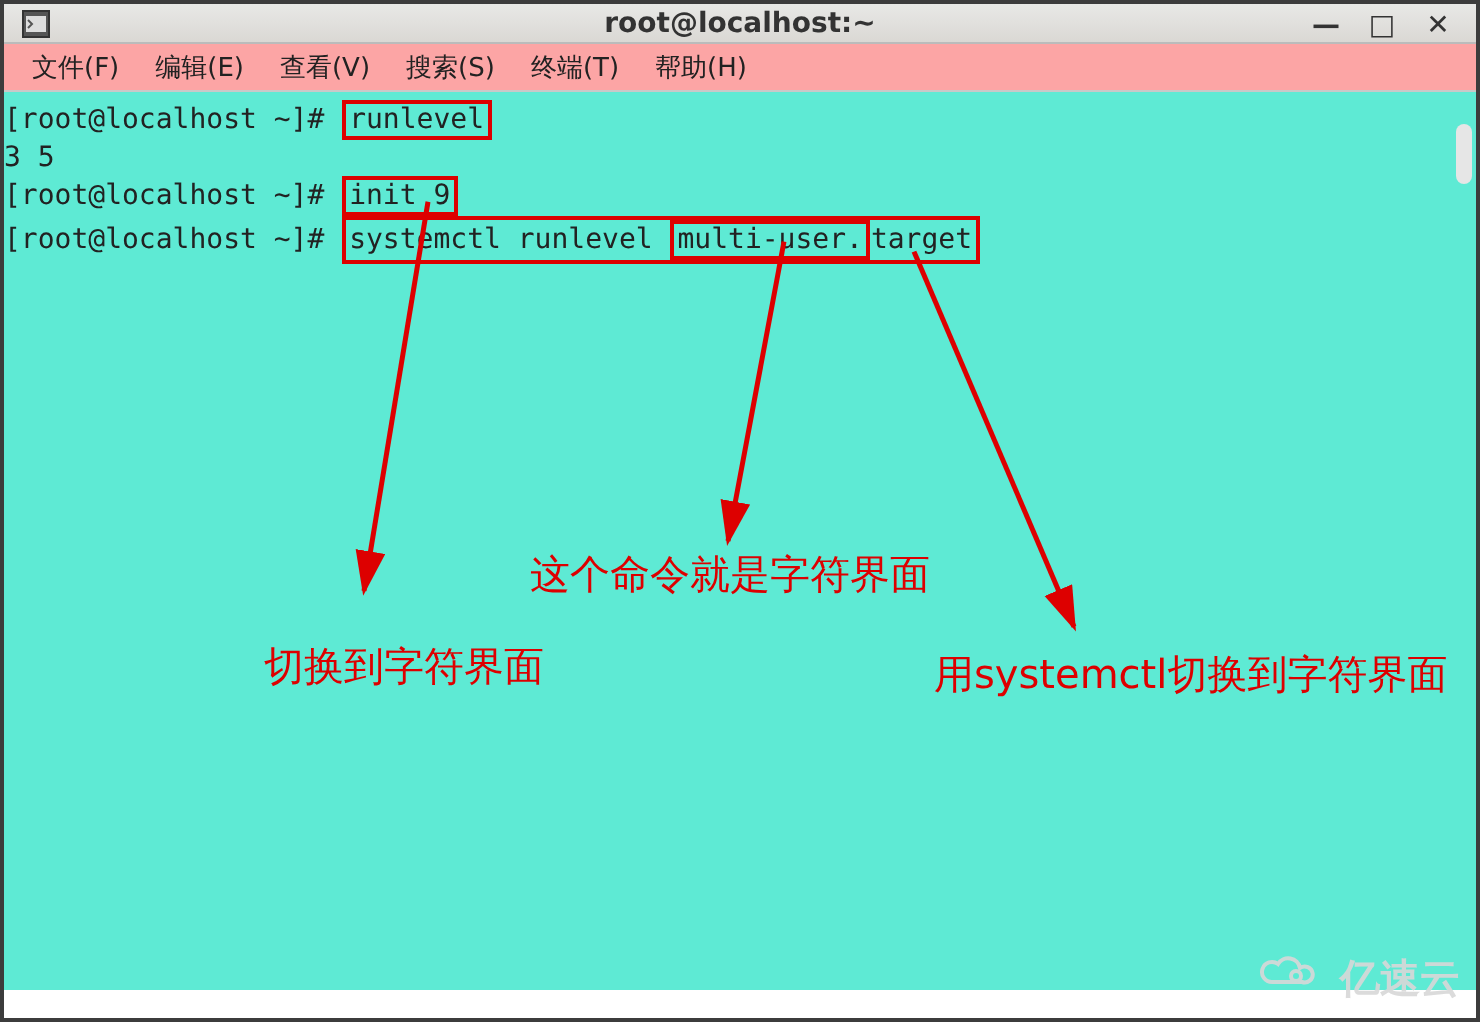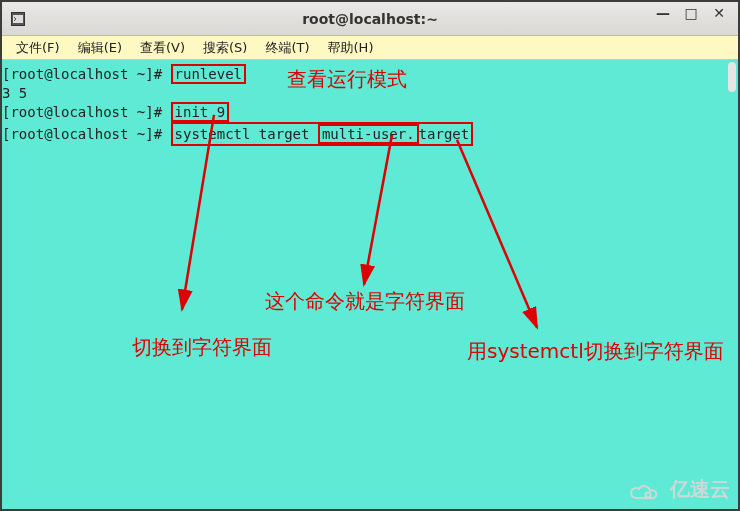--- a/index.html
+++ b/index.html
@@ -12,21 +12,21 @@
     position: relative;
     overflow: hidden;
   }
   .chrome-frame {
     border: 2px solid #3c3c3c;
     height: 511px;
     position: relative;
     background: #fff;
   }
   .titlebar {
-    height: 34px;
+    height: 20px;
     background: linear-gradient(#e8e8e6, #dad8d4);
     border-bottom: 1px solid #bbb;
     position: relative;
     display: flex;
     align-items: center;
   }
   .title-icon {
     margin-left: 8px;
     width: 16px; height: 16px;
     display: flex; align-items: center; justify-content: center;
@@ -52,21 +52,21 @@
   .winbtn {
     width: 14px; height: 14px;
     display: flex; align-items: center; justify-content: center;
     font-size: 14px;
     font-weight: bold;
     color: #333;
     cursor: pointer;
   }
   .menubar {
     height: 24px;
-    background: #fef9c3;
+    background: #fca5a5;
     border-bottom: 1px solid #c8c8c8;
     display: flex;
     align-items: center;
     padding: 0 6px;
     font-size: 13px;
     gap: 2px;
   }
   .menuitem {
     padding: 2px 8px;
     cursor: pointer;
@@ -104,21 +104,21 @@
     pointer-events: none;
   }
   .watermark {
     position: absolute;
     right: 8px;
     bottom: 6px;
     color: #d8d8d8;
     font-size: 20px;
     font-weight: bold;
     display: flex;
-    align-items: flex-end;
+    align-items: flex-start;
     gap: 12px;
     opacity: 0.9;
   }
   .watermark .wm-icon {
     display: inline-flex;
     align-items: center;
   }
   .scrollbar-stub {
     position: absolute;
     right: 2px;
@@ -160,37 +160,36 @@
   </div>
 
   <div class="terminal">
 
     <div class="tline"><span>[root@localhost ~]# </span><span class="box-red">runlevel</span></div>
 
     <div class="tline"><span>3 5</span></div>
 
     <div class="tline"><span>[root@localhost ~]# </span><span class="box-red">init 9</span></div>
 
-    <div class="tline"><span>[root@localhost ~]# </span><span class="box-red"><span>systemctl target </span><span class="box-red" style="border-width:2px;">multi-user.</span><span>target</span></span></div>
+    <div class="tline"><span>[root@localhost ~]# </span><span class="box-red"><span>systemctl runlevel </span><span class="box-red" style="border-width:2px;">multi-user.</span><span>target</span></span></div>
 
     <svg class="svg-overlay" viewBox="0 0 736 450" preserveAspectRatio="none">
       <defs>
         <marker id="ah" markerWidth="10" markerHeight="10" refX="8" refY="3" orient="auto">
           <path d="M0,0 L9,3 L0,6 Z" fill="#d00"></path>
         </marker>
       </defs>
 
       <line x1="212" y1="55" x2="180" y2="250" stroke="#d00" stroke-width="2.5" marker-end="url(#ah)"></line>
 
       <line x1="390" y1="75" x2="362" y2="225" stroke="#d00" stroke-width="2.5" marker-end="url(#ah)"></line>
 
       <line x1="455" y1="80" x2="535" y2="268" stroke="#d00" stroke-width="2.5" marker-end="url(#ah)"></line>
     </svg>
 
-    <div class="annot" style="left:285px; top:10px;">查看运行模式</div>
     <div class="annot" style="left:263px; top:232px;text-align:center;">这个命令就是字符界面</div>
     <div class="annot" style="left:465px; top:282px;">用systemctl切换到字符界面</div>
     <div class="annot" style="left:130px; top:278px;">切换到字符界面</div>
 
   </div>
 
   <div class="scrollbar-stub"></div>
 
   <div class="watermark">
     <span class="wm-icon">

